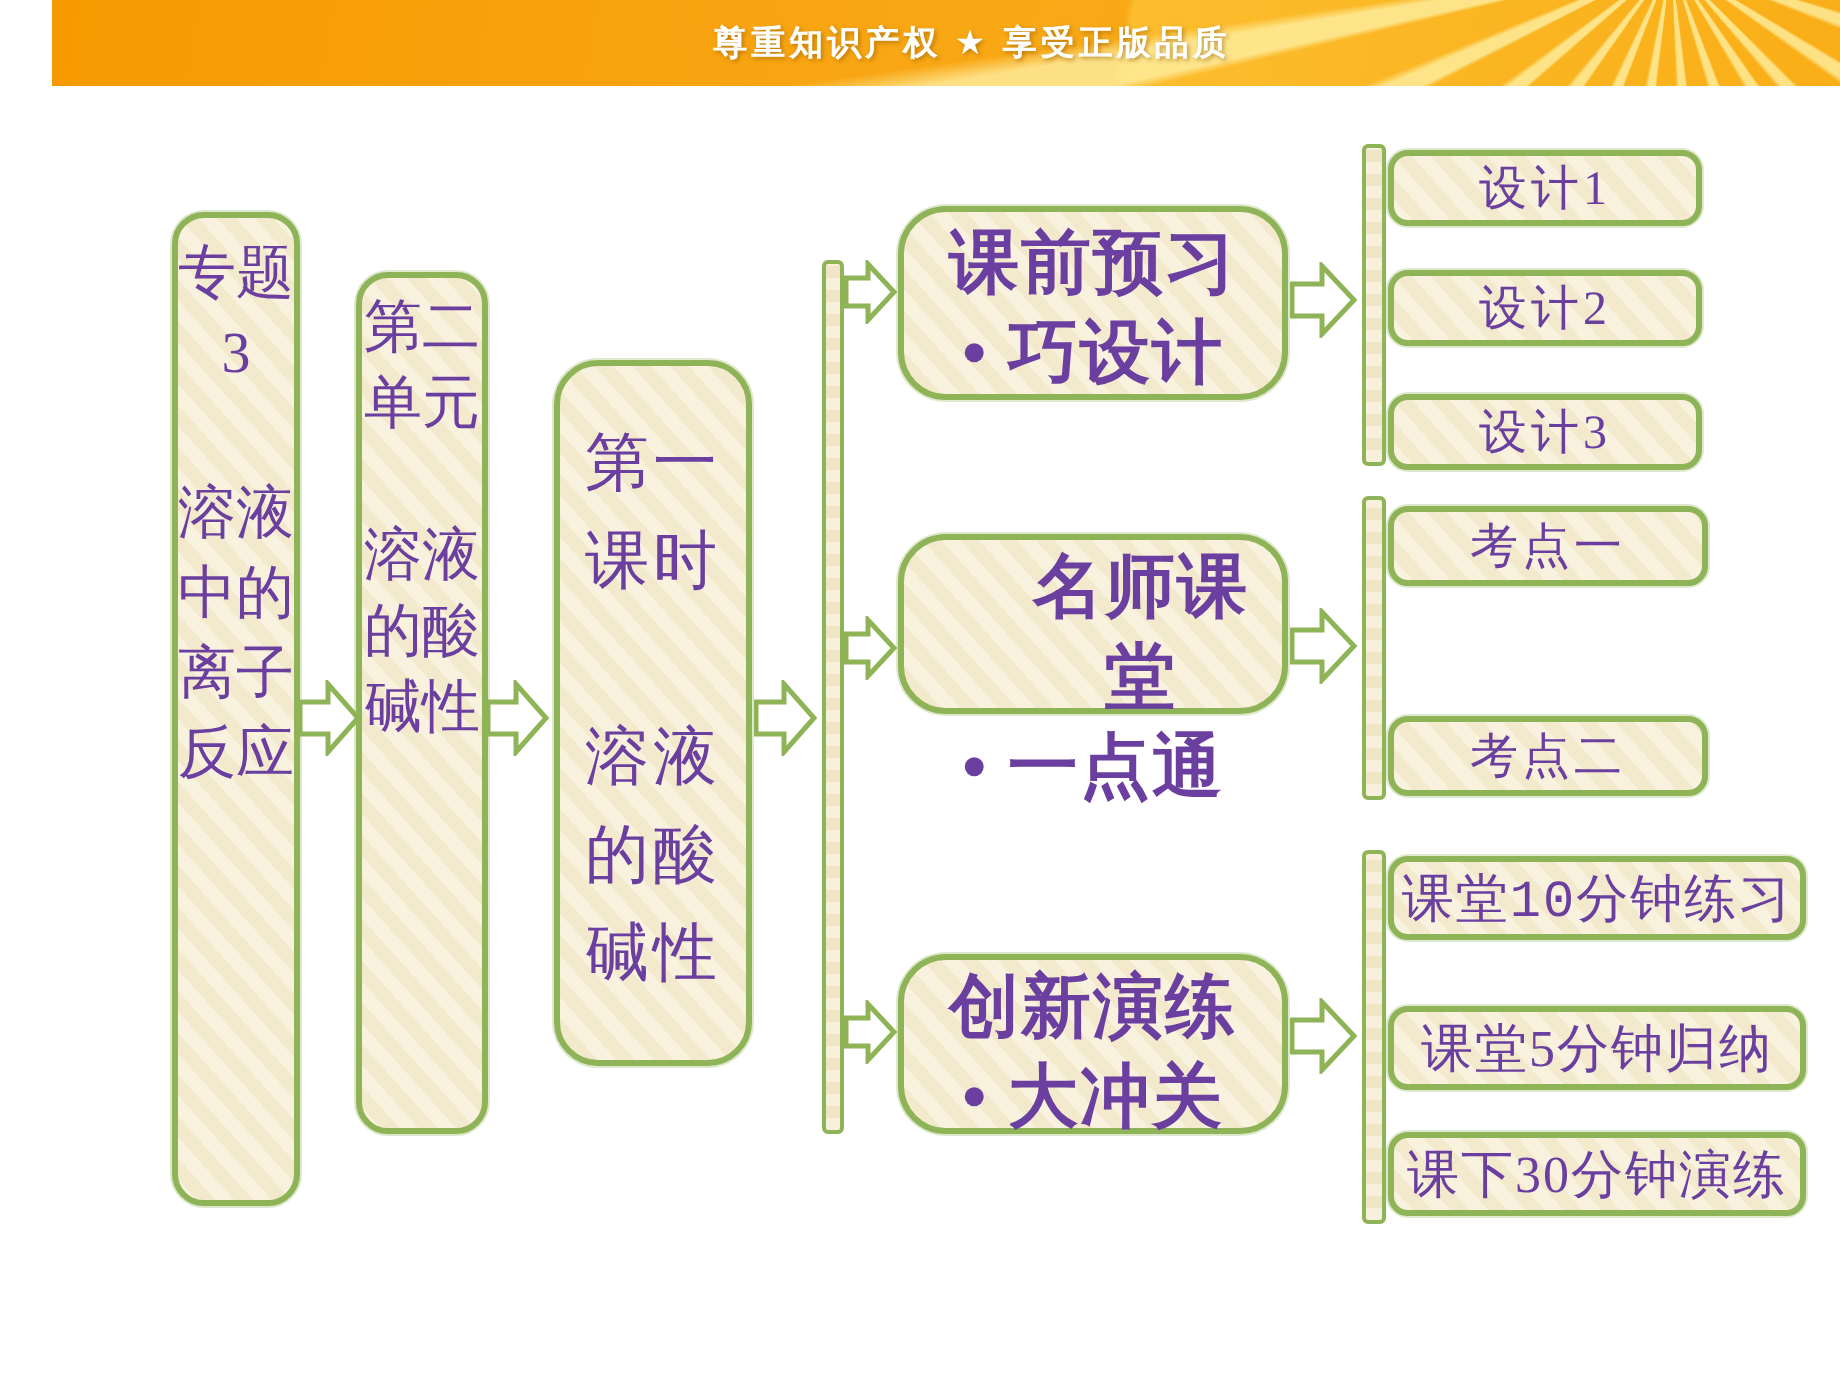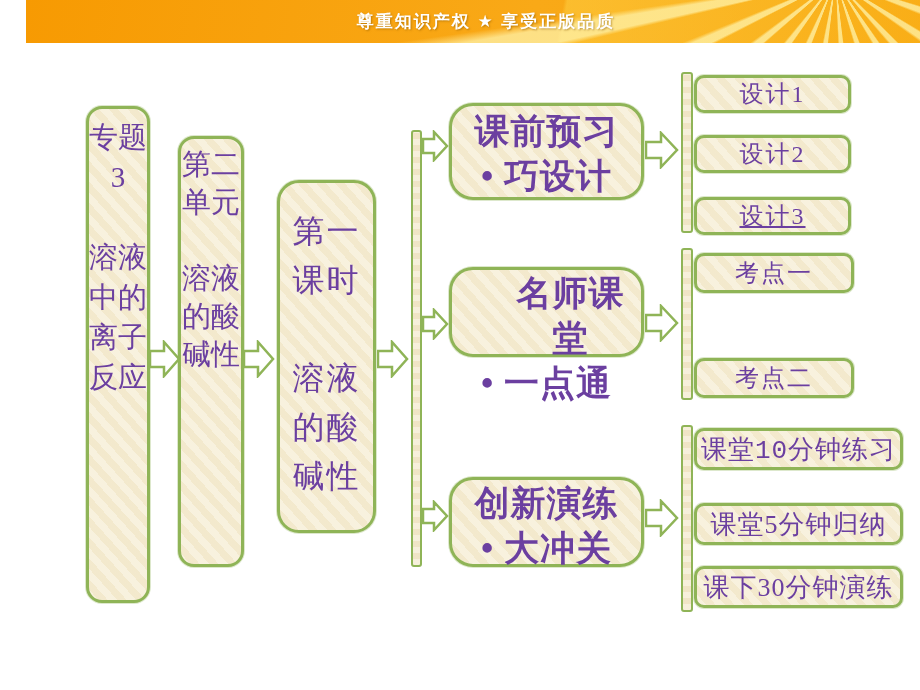--- a/index.html
+++ b/index.html
@@ -113,21 +113,21 @@
     <div class="bline">• 巧设计</div>
   </div>
   <div class="arrow" style="left:619px;top:131px;">
     <svg width="34" height="38" viewBox="0 0 34 38">
       <polygon points="1,11 16,11 16,2 32,19 16,36 16,27 1,27" fill="#ffffff" stroke="#8FB457" stroke-width="2.5"></polygon>
     </svg>
   </div>
   <div class="bar" style="left:655px;top:72px;width:12px;height:161px;"></div>
   <div class="leaf s1" style="left:668px;top:75px;width:157px;height:38px;">设计1</div>
   <div class="leaf s1" style="left:668px;top:135px;width:157px;height:38px;text-align:right;">设计2</div>
-  <div class="leaf s1" style="left:668px;top:197px;width:157px;height:38px;text-decoration:underline;">设计3</div>
+  <div class="leaf s1" style="left:668px;top:197px;width:157px;height:38px;">设计3</div>
 
   <div class="node bignode" style="left:423px;top:267px;width:195px;height:90px;">
     <div class="bline" style="margin-top:1px;padding-left:48px;">名师课堂</div>
     <div class="bline">• 一点通</div>
   </div>
   <div class="arrow" style="left:619px;top:304px;">
     <svg width="34" height="38" viewBox="0 0 34 38">
       <polygon points="1,11 16,11 16,2 32,19 16,36 16,27 1,27" fill="#ffffff" stroke="#8FB457" stroke-width="2.5"></polygon>
     </svg>
   </div>

